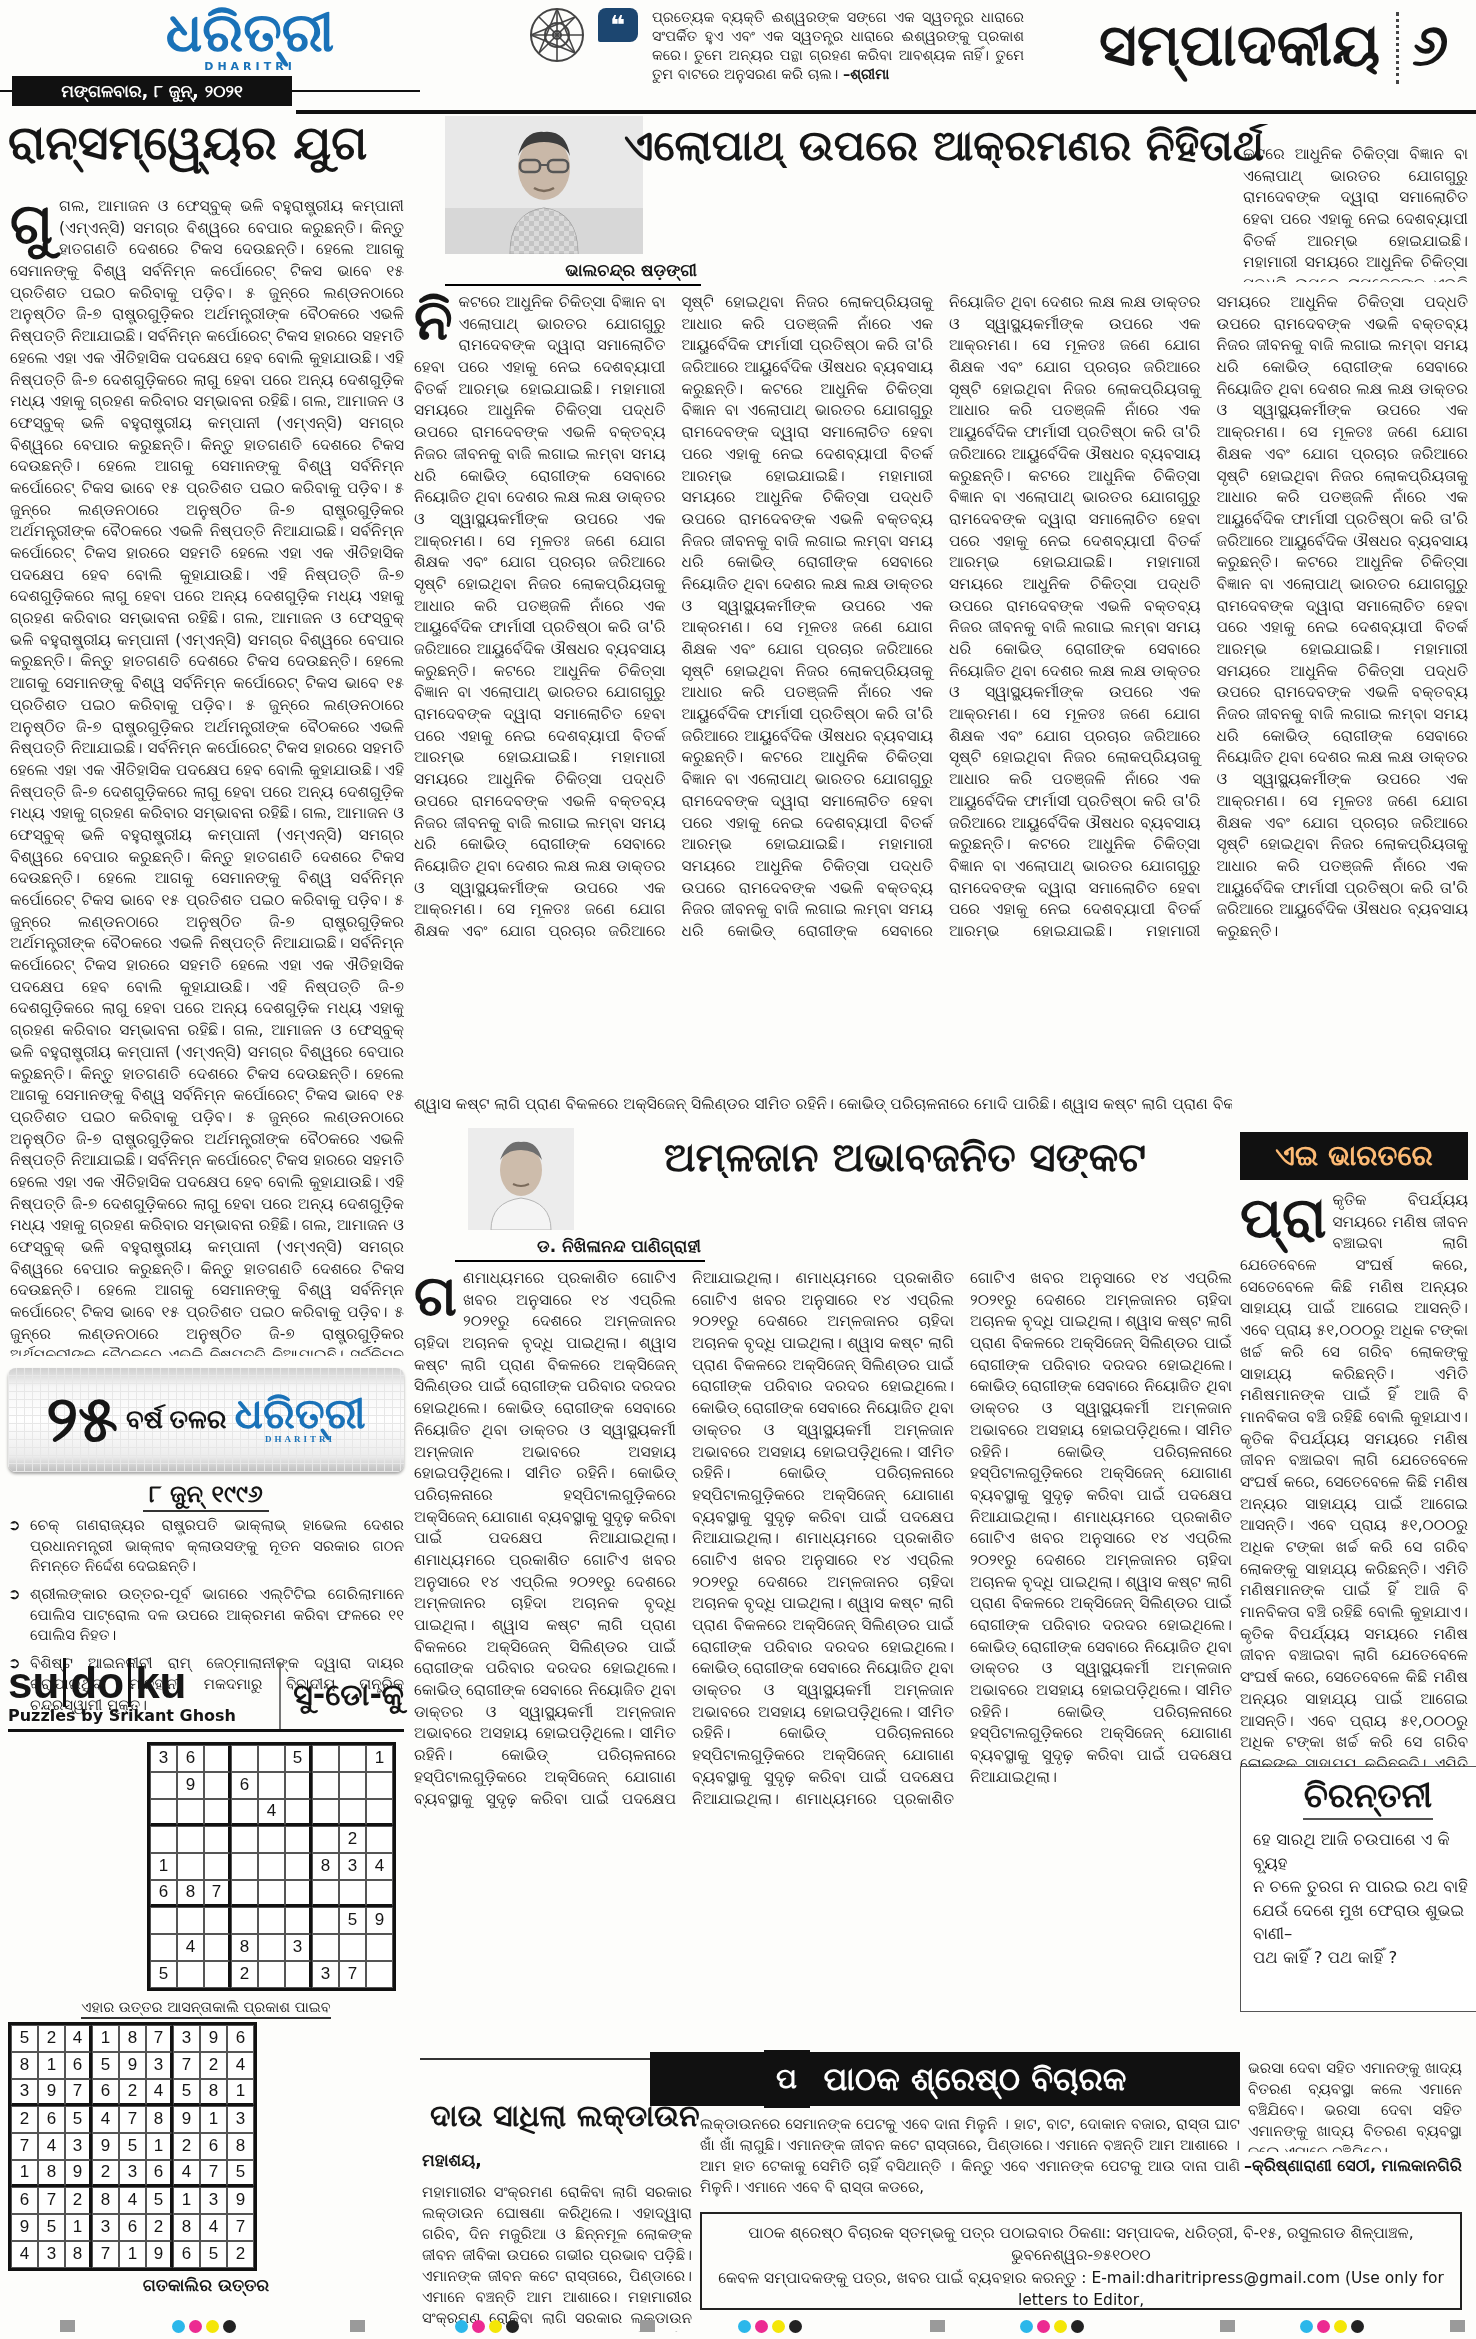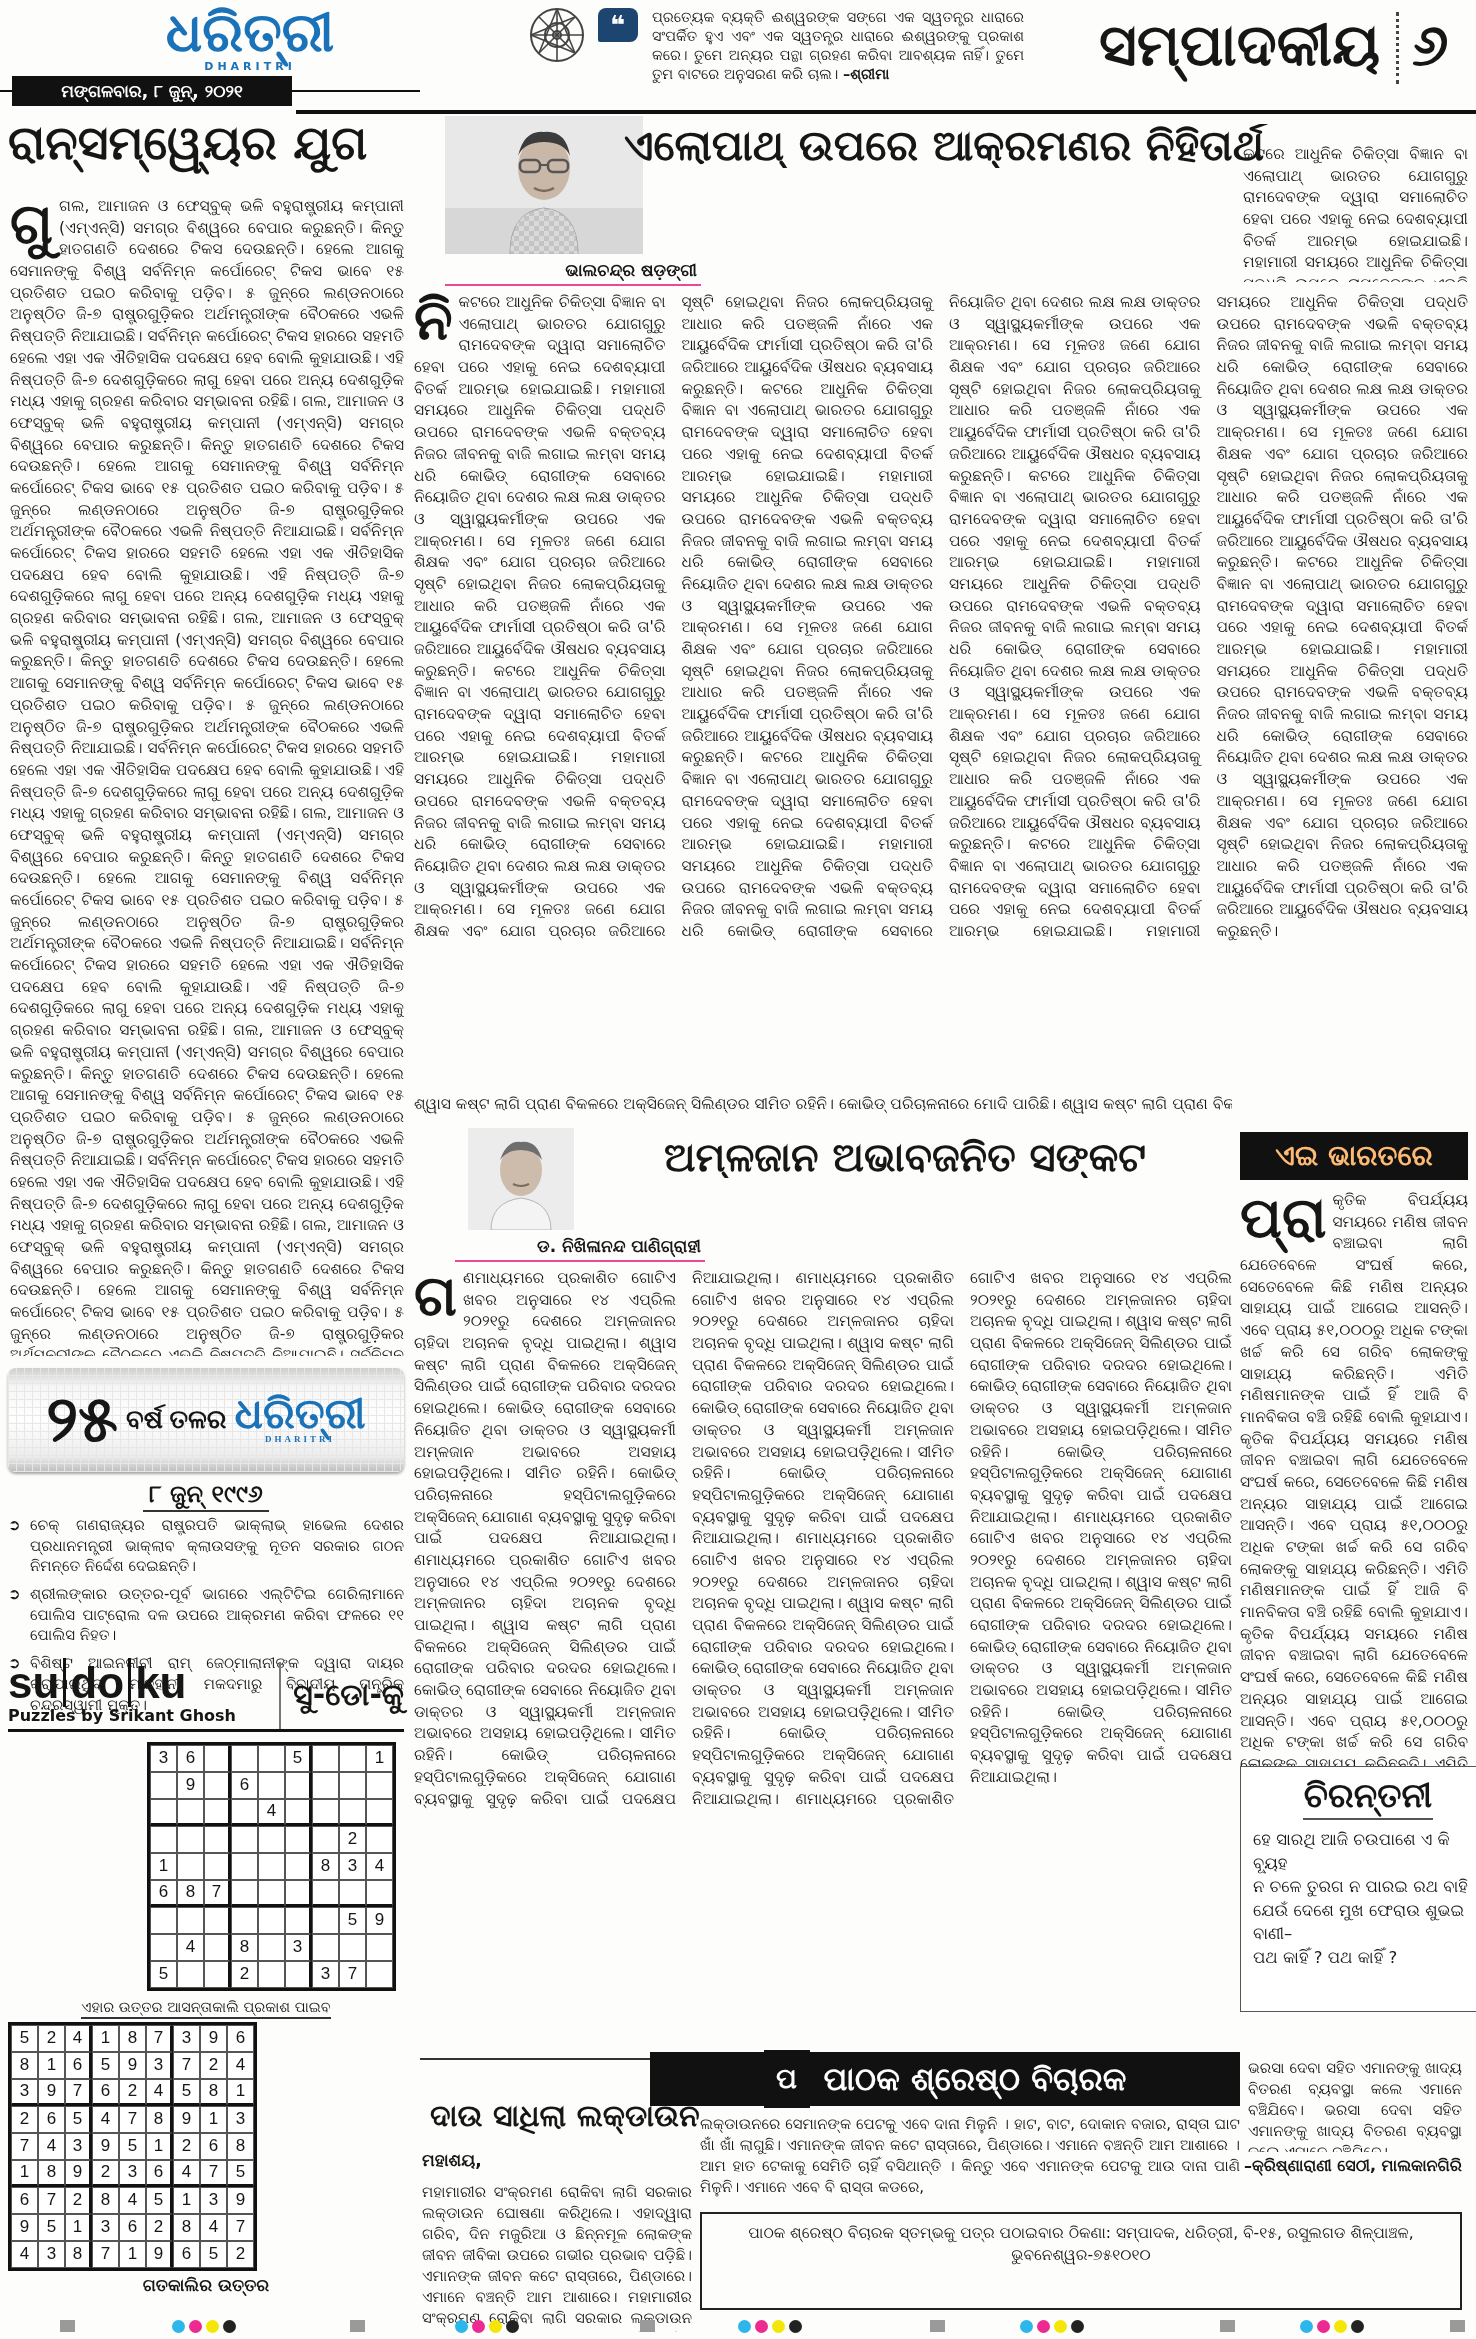--- a/index.html
+++ b/index.html
@@ -24,21 +24,21 @@
   .section-title{font-size:58px;font-weight:bold;line-height:1;}
   .pagenum{font-size:58px;font-weight:bold;line-height:1;}
   .vdots{border-left:3px dotted #444;}
   .toprule{background:#111;height:4px;}
 
   
   .ed-headline{font-size:47px;font-weight:bold;line-height:1.05;}
   .body-text{font-size:15.5px;line-height:1.4;}
   .dropcap{float:left;font-size:56px;line-height:.85;padding:4px 6px 0 0;font-weight:bold;}
   .main-headline{font-size:42px;font-weight:bold;line-height:1.05;text-align:center;}
-  .byline{font-size:17px;font-weight:bold;text-align:right;border-bottom:2px solid #ec4899;padding:2px 4px 4px 0;}
+  .byline{font-size:17px;font-weight:bold;text-align:right;border-bottom:2px solid #000000;padding:2px 4px 4px 0;}
   .cols4{column-count:4;column-gap:16px;}
   .cols3{column-count:3;column-gap:16px;}
   .photo-frame{background:#e9e9e9;}
 
   
   .india-banner{background:#111;color:#fdba74;font-size:28px;font-weight:bold;
     display:flex;align-items:center;justify-content:center;}
   .chirantani{border:1.5px solid #555;padding:10px 12px;box-sizing:border-box;background:#fff;}
   .chirantani-title{font-size:34px;font-weight:bold;text-align:center;line-height:1.1;}
   .chirantani-rule{width:130px;height:2px;background:#555;margin:4px auto 8px auto;}
@@ -433,20 +433,21 @@
   <span>ପାଠକ ଶ୍ରେଷ୍ଠ ବିଚାରକ</span>
 </div>
 <div class="abs body-text just clip" style="left:700px;top:2114px;width:540px;height:84px;font-size:15px;">ଲକ୍‌ଡାଉନରେ ସେମାନଙ୍କ ପେଟକୁ ଏବେ ଦାନା ମିଳୁନି । ହାଟ, ବାଟ, ଦୋକାନ ବଜାର, ରାସ୍ତା ଘାଟ ଖାଁ ଖାଁ ଲାଗୁଛି। ଏମାନଙ୍କ ଜୀବନ କଟେ ରାସ୍ତାରେ, ପିଣ୍ଡାରେ। ଏମାନେ ବଞ୍ଚନ୍ତି ଆମ ଆଶାରେ । ଆମ ହାତ ଟେକାକୁ ସେମିତି ଚାହିଁ ବସିଥାନ୍ତି । କିନ୍ତୁ ଏବେ ଏମାନଙ୍କ ପେଟକୁ ଆଉ ଦାନା ପାଣି ମିଳୁନି। ଏମାନେ ଏବେ ବି ରାସ୍ତା କଡରେ,</div>
 <div class="abs body-text just clip" style="left:1248px;top:2058px;width:214px;height:94px;font-size:15px;">
   <span>ଭରସା ଦେବା ସହିତ ଏମାନଙ୍କୁ ଖାଦ୍ୟ ବିତରଣ ବ୍ୟବସ୍ଥା କଲେ ଏମାନେ ବଞ୍ଚିଯିବେ। ଭରସା ଦେବା ସହିତ ଏମାନଙ୍କୁ ଖାଦ୍ୟ ବିତରଣ ବ୍ୟବସ୍ଥା କଲେ ଏମାନେ ବଞ୍ଚିଯିବେ।</span>
 </div>
 <div class="abs sig nowrap" style="left:1100px;top:2156px;width:362px;">–କ୍ରିଷ୍ଣାରାଣୀ ସେଠୀ, ମାଲକାନଗିରି</div>
 
 <div class="abs contact-box clip" style="left:700px;top:2212px;width:762px;height:98px;">
   <div>ପାଠକ ଶ୍ରେଷ୍ଠ ବିଚାରକ ସ୍ତମ୍ଭକୁ ପତ୍ର ପଠାଇବାର ଠିକଣା: ସମ୍ପାଦକ, ଧରିତ୍ରୀ, ବି-୧୫, ରସୁଲଗଡ ଶିଳ୍ପାଞ୍ଚଳ, ଭୁବନେଶ୍ୱର-୭୫୧୦୧୦</div>
+  <div>କେବଳ ସମ୍ପାଦକଙ୍କୁ ପତ୍ର, ଖବର ପାଇଁ ବ୍ୟବହାର କରନ୍ତୁ : E-mail:dharitripress@gmail.com (Use only for letters to Editor,</div>
 
 </div>
 
 <div class="abs" style="left:0;top:2318px;width:1476px;height:18px;">
   <span class="reg-sq abs" style="left:60px;top:2px;"></span>
   <span class="abs" style="left:172px;">
     <i class="reg-dot" style="background:#2bb7ea;"></i><i class="reg-dot" style="background:#ec2a91;"></i><i class="reg-dot" style="background:#f4e607;"></i><i class="reg-dot" style="background:#222;"></i>
   </span>
   <span class="reg-sq abs" style="left:350px;top:2px;"></span>
   <span class="abs" style="left:455px;">

